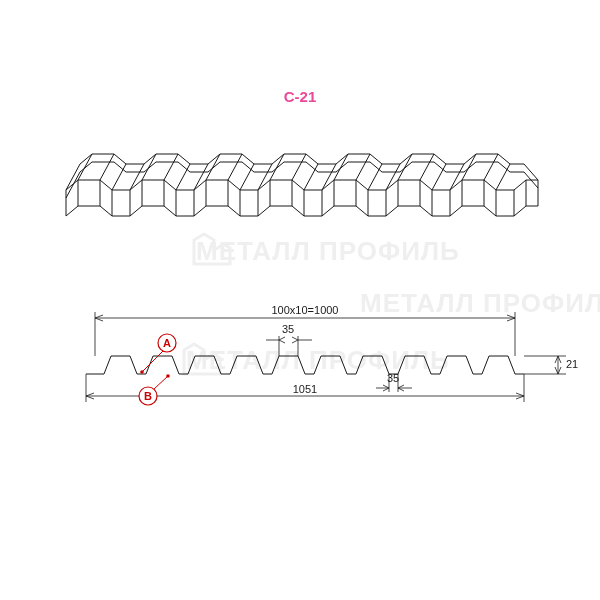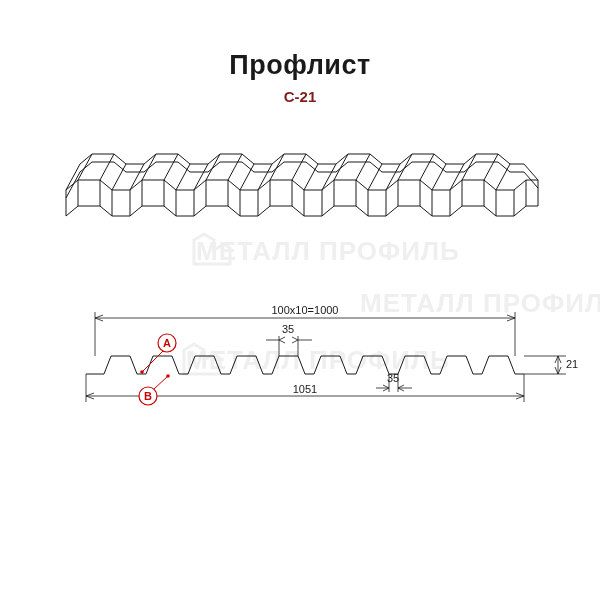--- a/index.html
+++ b/index.html
@@ -33,21 +33,21 @@
     color: #1a1a1a;
   }
   .subtitle {
     position: absolute;
     top: 88px;
     left: 0;
     width: 600px;
     text-align: center;
     font-size: 15px;
     font-weight: bold;
-    color: #7f1d1d;
+    color: #ec4899;
   }
   .footer-note {
     position: absolute;
     top: 528px;
     left: 0;
     width: 600px;
     text-align: center;
     font-size: 14px;
     font-weight: bold;
     color: #1a1a1a;
@@ -98,21 +98,20 @@
     font-weight: bold;
     fill: #cc0000;
   }
   .mark-ln { stroke: #cc0000; fill: none; stroke-width: 1; }
 </style>
 </head>
 <body>
 
 <div class="page">
 
-  <div class="title">Профлист</div>
   <div class="subtitle">С-21</div>
 
   <div class="iso-wrap">
     <svg width="480" height="115" viewBox="0 0 480 115">
       <g class="ln">
 
         <path d="M18,36 L30,26 L52,26 L64,36 L82,36 L94,26 L116,26 L128,36 L146,36 L158,26 L180,26 L192,36 L210,36 L222,26 L244,26 L256,36 L274,36 L286,26 L308,26 L320,36 L338,36 L350,26 L372,26 L384,36 L402,36 L414,26 L436,26 L448,36 L462,36"></path>
 
         <path d="M18,44 L30,34 L52,34 L64,44 L82,44 L94,34 L116,34 L128,44 L146,44 L158,34 L180,34 L192,44 L210,44 L222,34 L244,34 L256,44 L274,44 L286,34 L308,34 L320,44 L338,44 L350,34 L372,34 L384,44 L402,44 L414,34 L436,34 L448,44 L462,44"></path>
 

